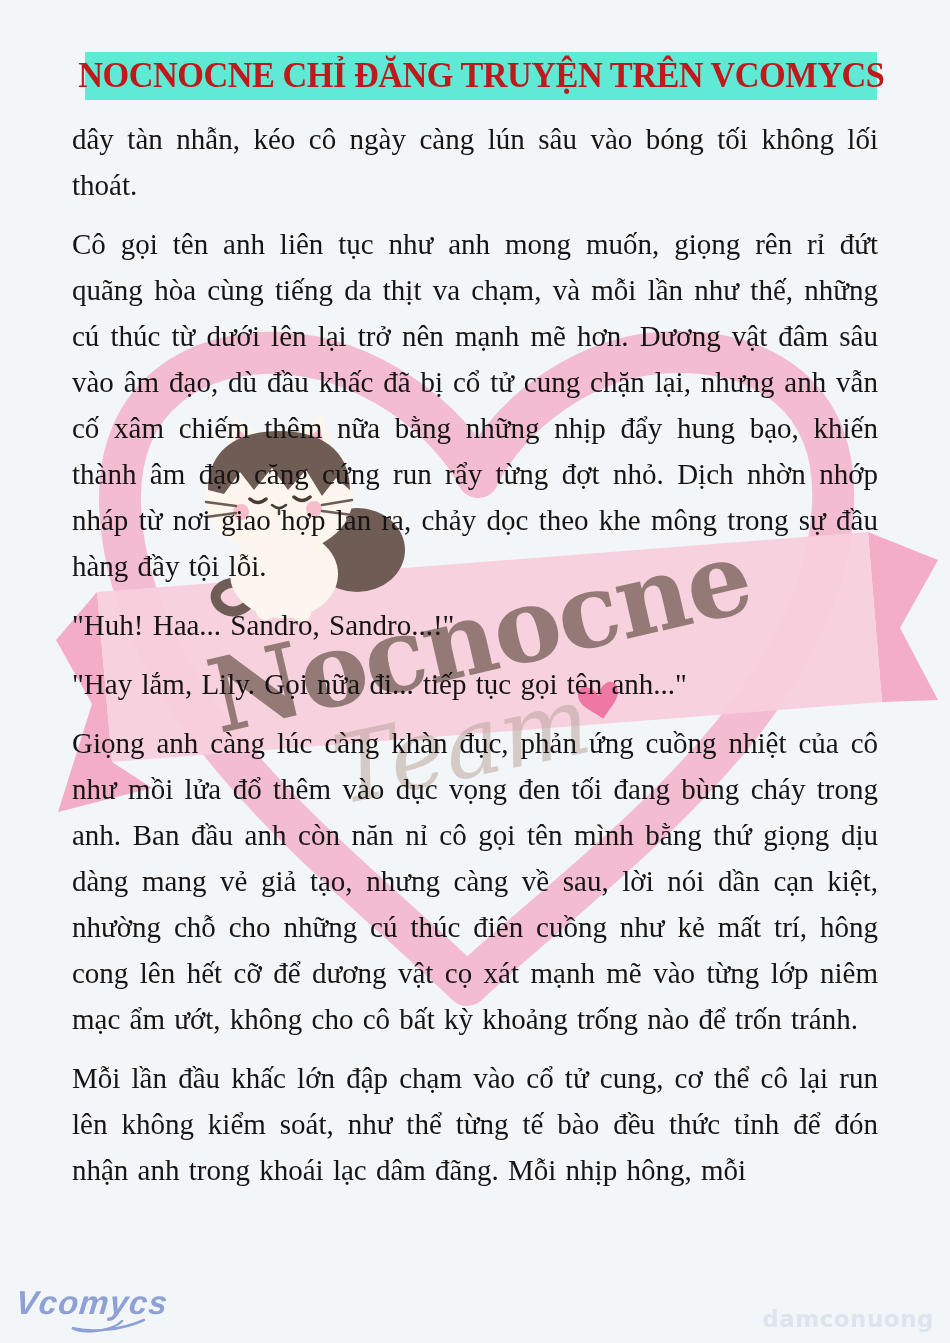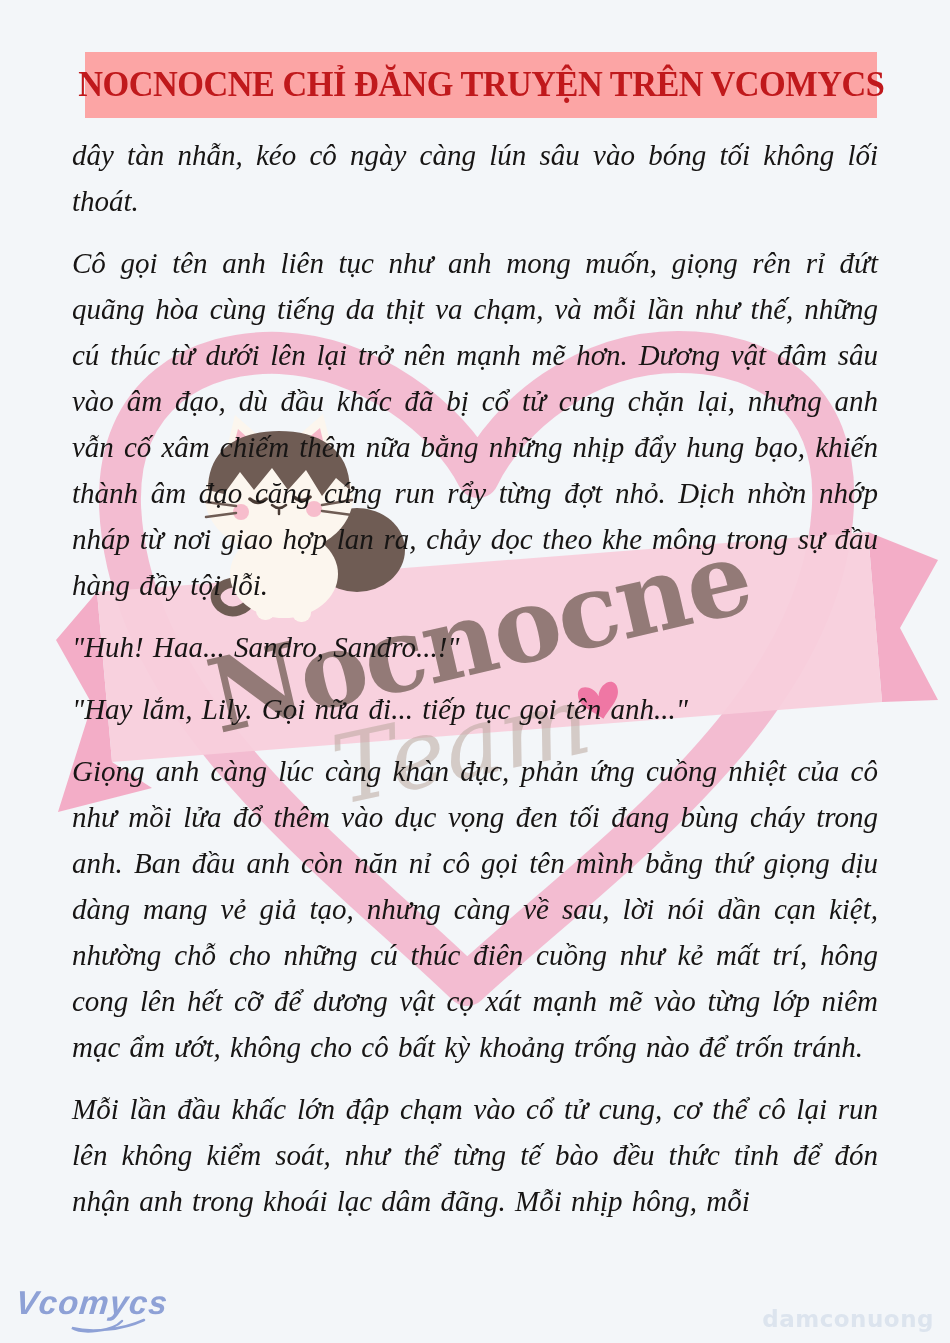--- a/index.html
+++ b/index.html
@@ -8,22 +8,22 @@
     width:950px;height:1343px;
     margin:0 auto;
     background:#f3f6f9;
     overflow:hidden;
     font-family:"Liberation Serif","DejaVu Serif",serif;
   }
   .watermark-layer{
     position:absolute;inset:0;z-index:0;
   }
   .notice-band{
-    position:absolute;left:85px;top:52px;width:792px;height:66px;
-    background:#fca5a5;
+    position:absolute;left:85px;top:52px;width:792px;height:48px;
+    background:#5eead4;
     display:flex;align-items:center;justify-content:center;
     z-index:2;
   }
   .notice-band span{
     font-family:"Liberation Serif","DejaVu Serif",serif;
     font-weight:bold;
     font-size:35px;
     letter-spacing:-0.5px;
     color:#c0191c;
     white-space:nowrap;
@@ -31,21 +31,21 @@
   }
   .story{
     position:absolute;left:72px;right:72px;top:116px;
     z-index:2;
     color:#171514;
     font-size:29px;
     line-height:46px;
     text-align:justify;
     word-spacing:2px;
   }
-  .story p{margin:16px 0 13px 0;font-style:italic;}
+  .story p{margin:0 0 13px 0;}
   .vcomycs-logo{
     position:absolute;left:16px;top:1284px;z-index:2;
     color:#8ea1d6;
     font-family:"Liberation Sans","DejaVu Sans",sans-serif;
     font-style:italic;
     font-weight:bold;
     font-size:33px;
     letter-spacing:1px;
     transform:skewX(-6deg);
   }

